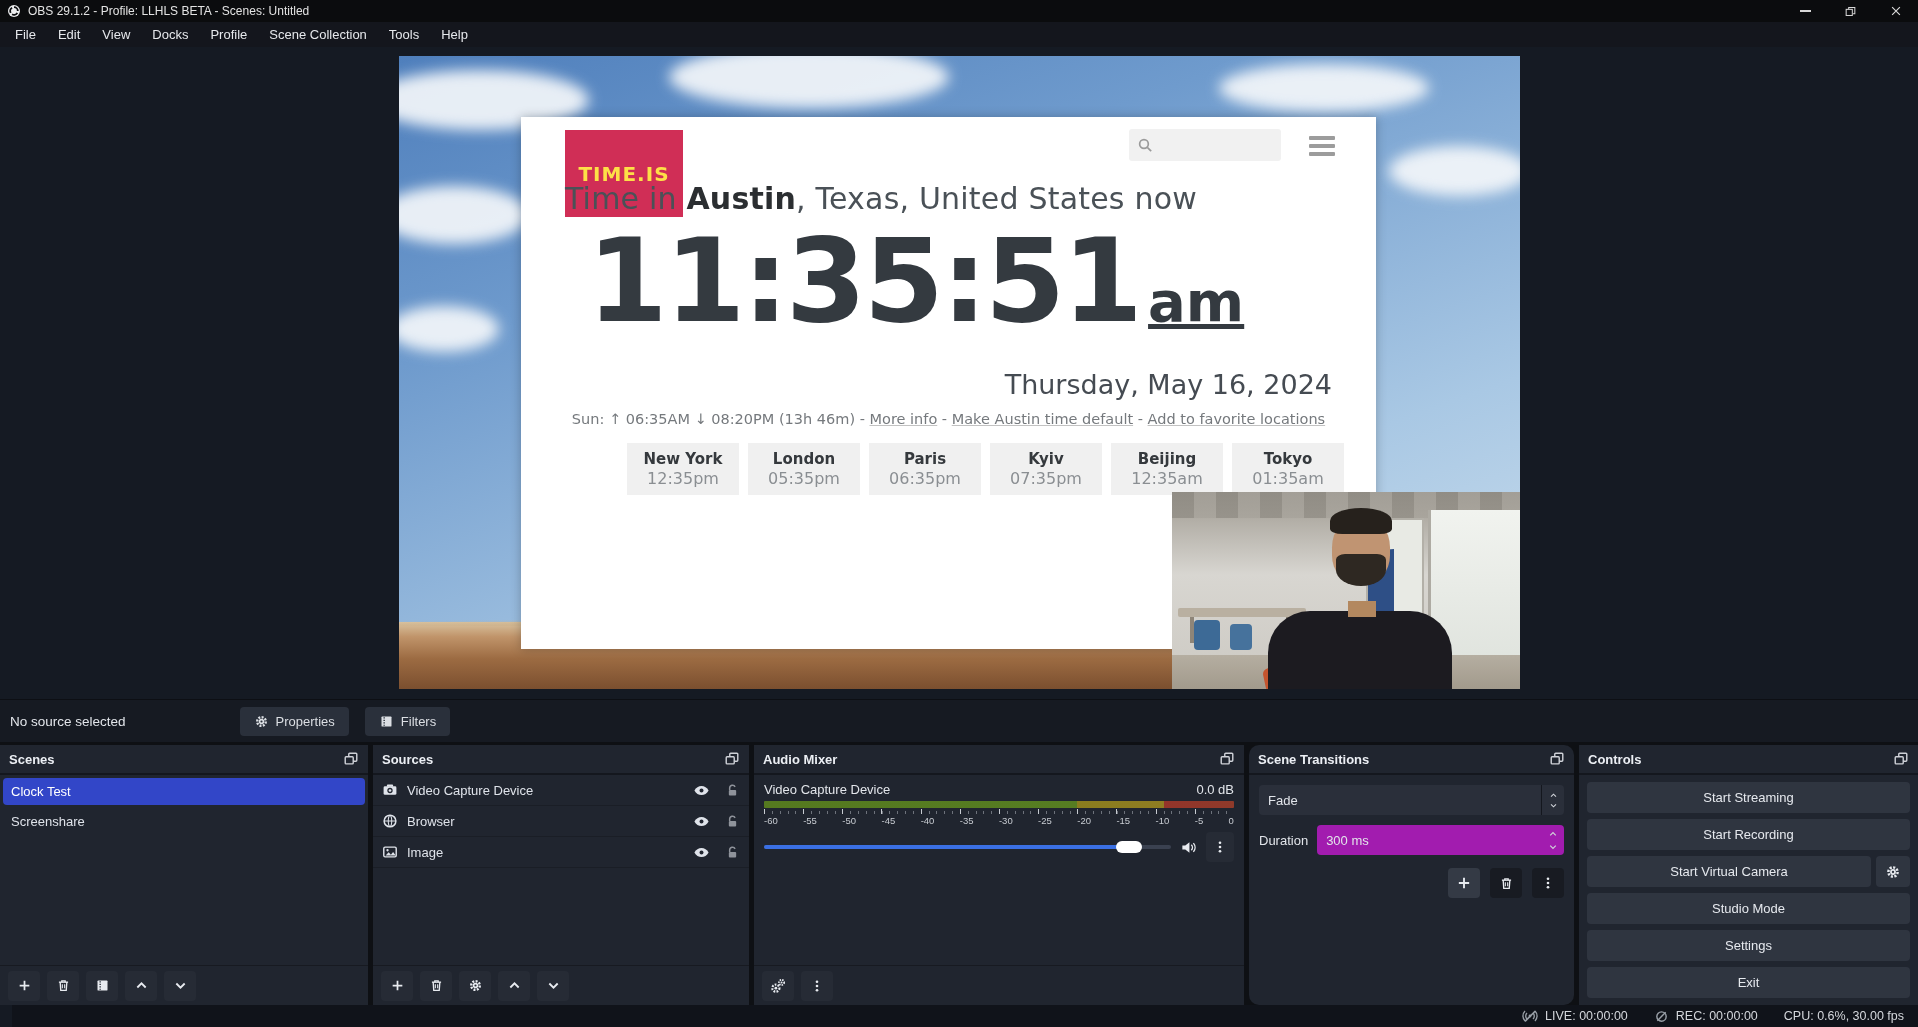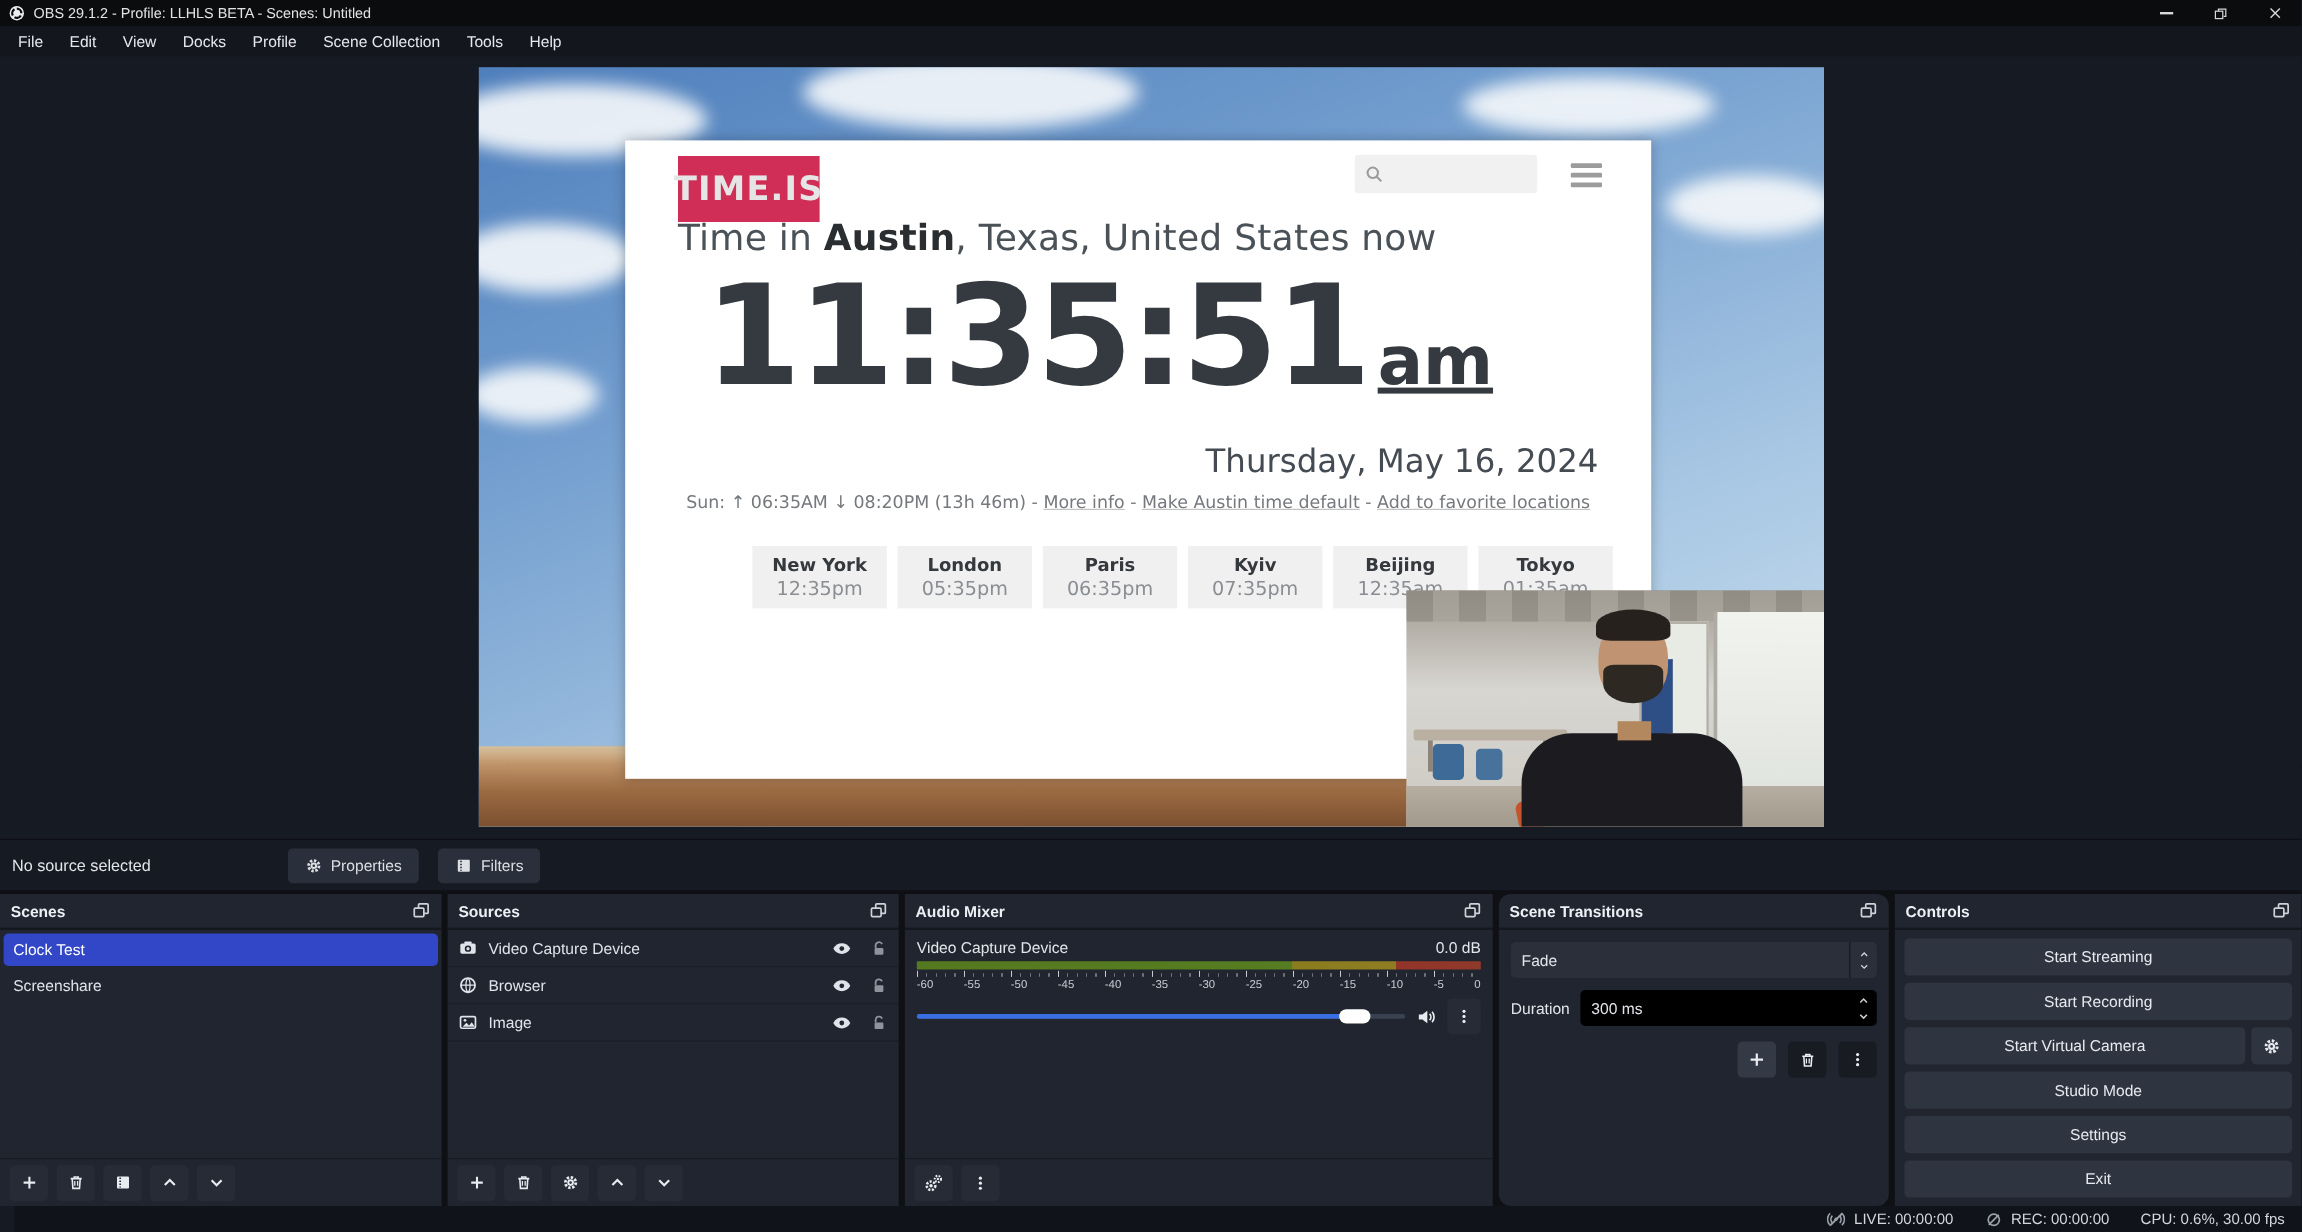--- a/index.html
+++ b/index.html
@@ -23,35 +23,35 @@
   .canvas { position:absolute; left:399px; top:9px; width:1121px; height:633px; overflow:hidden; background:linear-gradient(160deg,#4f7fbc 0%, #6f9bcd 30%, #a9c8e4 70%, #cfe0ee 100%); }
   .cloud { position:absolute; background:#f4f7fa; border-radius:50%; filter:blur(7px); opacity:.92; }
   .desert { position:absolute; left:0; top:566px; width:100%; height:67px;
     background:linear-gradient(#d9c3a0 0%, #c0946a 22%, #9c6b42 55%, #7b4f2f 100%); }
   .desert::before { content:""; position:absolute; left:0; top:-6px; width:100%; height:10px;
     background:radial-gradient(60% 100% at 30% 100%, #cbb08a 0%, transparent 70%); }
 
   
   .page { position:absolute; left:122px; top:61px; width:855px; height:532px; background:#ffffff;
     font-family:"DejaVu Sans", sans-serif; box-shadow:0 0 10px rgba(0,0,0,.25); }
-  .ti-logo { position:absolute; left:44px; top:13px; width:118px; height:55px; background:#d02e56;
-    color:#e5e5e5; font-weight:bold; font-size:28px; letter-spacing:1px; display:flex; align-items:center; justify-content:center; }
+  .ti-logo { position:absolute; left:44px; top:13px; width:118px; height:87px; background:#d02e56;
+    color:#fde047; font-weight:bold; font-size:20px; letter-spacing:1px; display:flex; align-items:center; justify-content:center; }
   .ti-search { position:absolute; left:608px; top:12px; width:152px; height:32px; background:#f1f1f1;
     border-radius:3px; display:flex; align-items:center; padding-left:8px; color:#9a9a9a; }
   .ti-burger { position:absolute; left:788px; top:19px; width:26px; height:20px; display:flex; flex-direction:column; justify-content:space-between; }
   .ti-burger span { display:block; height:4px; background:#9c9c9c; border-radius:1px; }
   .ti-h1 { position:absolute; left:44px; top:64px; font-size:30px; font-weight:400; color:#4a5157; letter-spacing:.2px; }
   .ti-h1 b { color:#2b2e31; font-weight:800; }
   .ti-clock { position:absolute; left:66px; top:96px; width:740px; color:#343a40; white-space:nowrap; }
   .ti-time { font-size:116px; font-weight:bold; letter-spacing:-3px; }
   .ti-ampm { font-size:56px; font-weight:bold; margin-left:8px;text-decoration:underline; }
   .ti-date { position:absolute; right:44px; top:252px; font-size:27px; color:#454b52; }
   .ti-sun { position:absolute; left:0; top:294px; width:100%; text-align:center; font-size:14.5px; color:#75797d; }
   .ti-sun a { color:#75797d; text-decoration:underline; text-decoration-color:#c2c2c2; }
-  .ti-clocks { position:absolute; left:106px; top:338px; display:flex; gap:9px; }
+  .ti-clocks { position:absolute; left:106px; top:326px; display:flex; gap:9px; }
   .ti-box { width:112px; height:52px; background:#f0f0f0; text-align:center; padding-top:7px; }
   .ti-box .city { font-size:15px; font-weight:bold; color:#35393d; }
   .ti-box .time { font-size:16px; color:#8a8e92; margin-top:1px; }
 
   
   .webcam { position:absolute; left:773px; top:436px; width:348px; height:197px; overflow:hidden;
     background:linear-gradient(#8f8b84 0%, #b2aea6 14%, #d8d6d1 42%, #ccc9c2 100%); }
   .wc-ceiling { position:absolute; left:0; top:0; width:100%; height:26px;
     background:repeating-linear-gradient(90deg,#918d85 0 22px,#a7a39b 22px 44px); opacity:.8; }
   .wc-window-r { position:absolute; right:0; top:18px; width:92px; height:160px;
@@ -114,21 +114,21 @@
   .slider .handle { position:absolute; top:5px; left:calc(92.5% - 24px); width:26px; height:12px; background:#fff; border-radius:6px; }
   .mx-dots { width:28px; height:30px; background:#262b35; border:none; border-radius:4px; color:#e8ebf0;
     display:flex; align-items:center; justify-content:center; }
 
   .trans-body { padding:10px; }
   .sel { height:30px; background:#2a2f3a; border-radius:4px; display:flex; align-items:center; color:#e2e5ea; font-size:13px; }
   .sel .val { flex:1; padding-left:9px; }
   .sel .arrows { width:23px; height:100%; border-left:1px solid #14171e; display:flex; flex-direction:column; align-items:center; justify-content:center; gap:1px; color:#cfd2d8; }
   .dur-row { display:flex; align-items:center; margin-top:10px; gap:9px; }
   .dur-label { font-size:13px; color:#e2e5ea; }
-  .spin { flex:1; height:30px; background:#000000; border-radius:4px; display:flex; align-items:center; color:#e2e5ea; font-size:13px; }
+  .spin { flex:1; height:30px; background:#a21caf; border-radius:4px; display:flex; align-items:center; color:#e2e5ea; font-size:13px; }
   .spin .val { flex:1; padding-left:9px; }
   .spin .arrows { width:22px; display:flex; flex-direction:column; align-items:center; gap:3px; color:#cfd2d8; }
   .trans-btns { display:flex; justify-content:flex-end; gap:10px; margin-top:13px; }
   .trans-btns .tool-btn.dark { background:#181b22; }
   .trans-btns .tool-btn.lite { background:#343a45; }
 
   .controls-body { padding:7px 8px; display:flex; flex-direction:column; gap:6px; }
   .ctl-btn { height:31px; background:#2f3540; border:none; border-radius:4px; color:#e6e9ee; font-size:13px; font-family:inherit; }
   .vcam-row { display:flex; gap:5px; }
   .vcam-row .ctl-btn { flex:1; }

